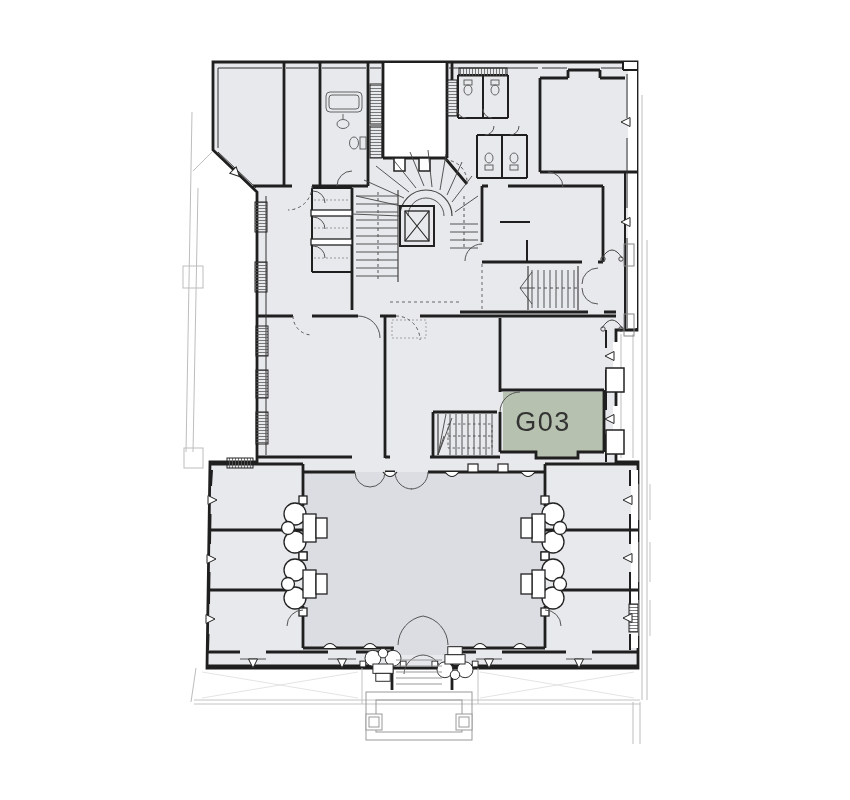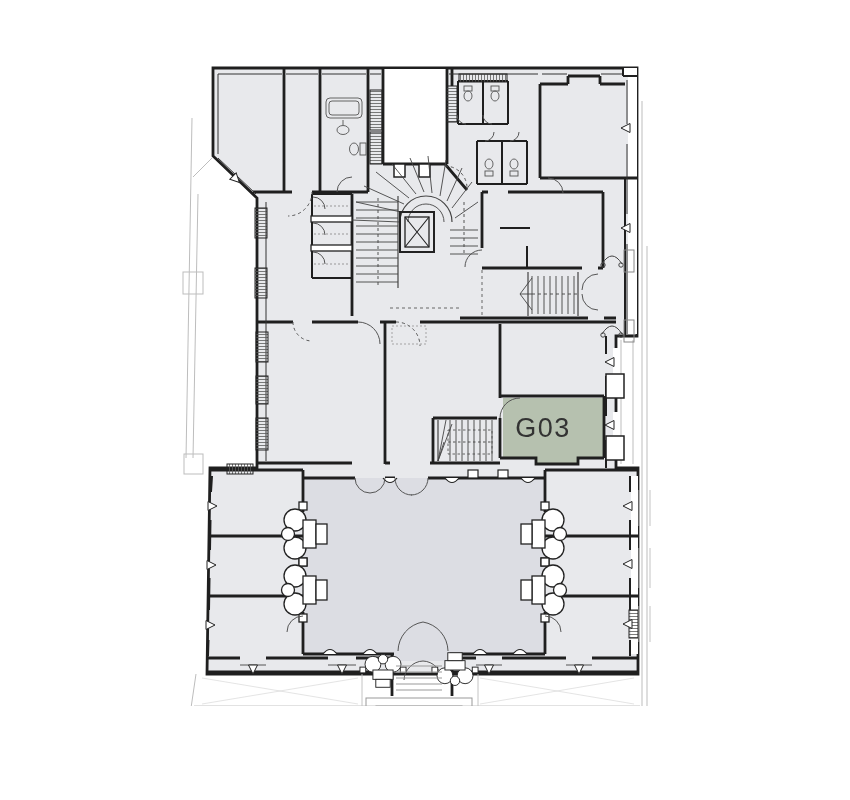--- a/index.html
+++ b/index.html
@@ -1,17 +1,17 @@
 <!DOCTYPE html>
 <html><head>
 <meta charset="utf-8">
 <style>
   html,body{margin:0;padding:0;background:#ffffff;}
-  .stage{position:relative;width:850px;height:700px;background:#ffffff;overflow:hidden;
-         font-family:"Liberation Sans", sans-serif;margin-top:6px;}
+  .stage{position:relative;width:850px;height:800px;background:#ffffff;overflow:hidden;
+         font-family:"Liberation Sans", sans-serif;}
   svg{display:block;}
   .unit-label{font-family:"Liberation Sans", sans-serif;font-size:27px;fill:#333333;letter-spacing:1.5px;}
 </style>
 </head>
 <body>
 
 <div class="stage">
 <svg width="850" height="800" viewBox="0 0 850 800">
   <defs>
     <pattern id="hz" width="4" height="3" patternUnits="userSpaceOnUse">

